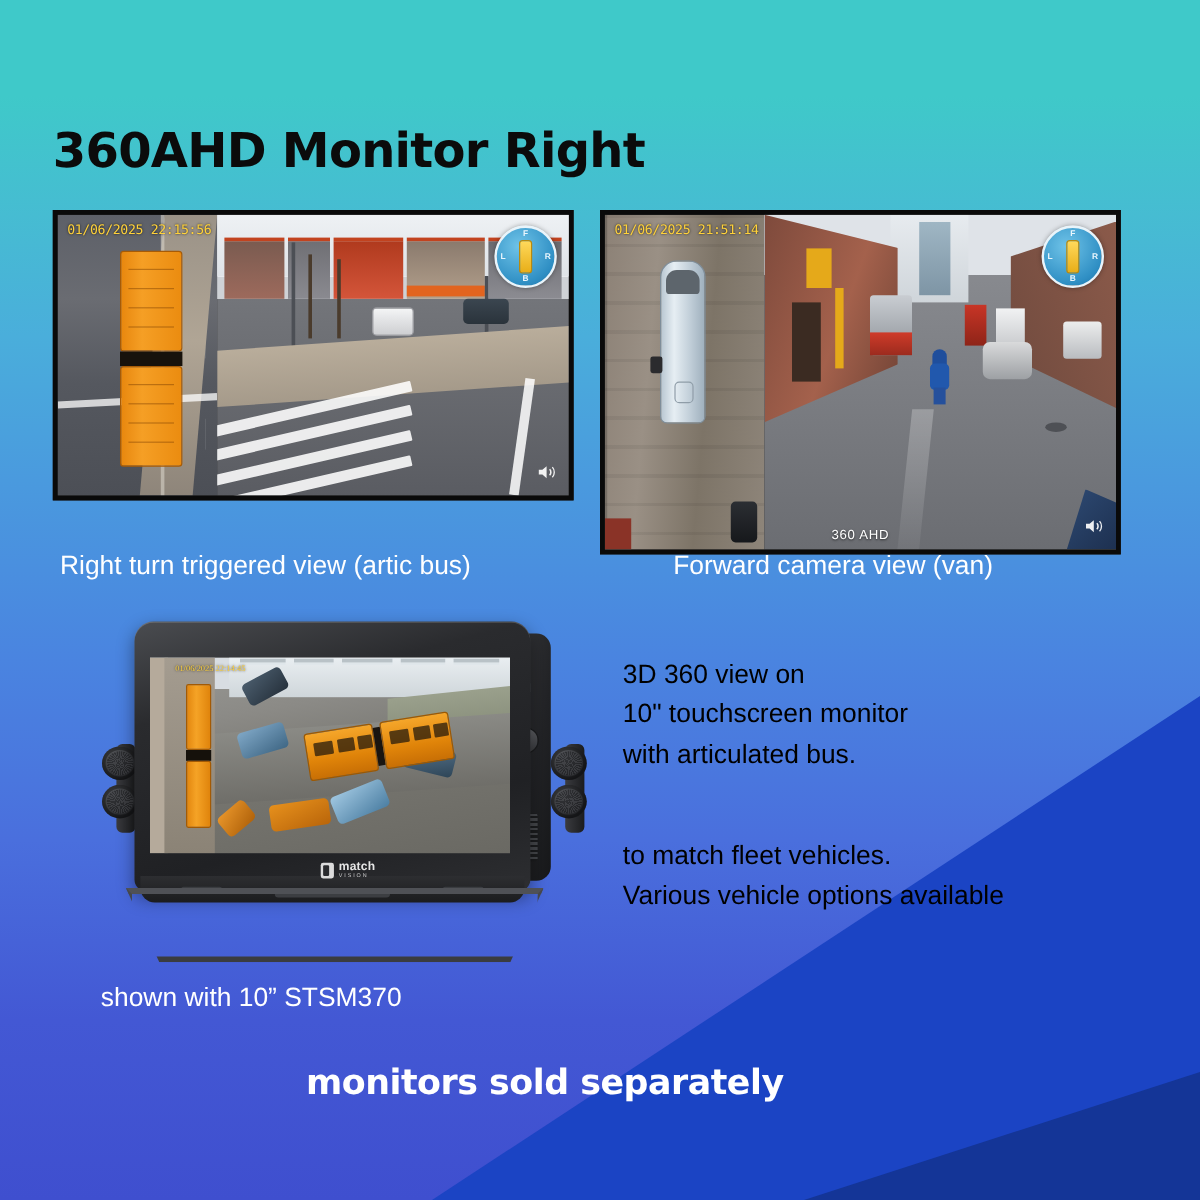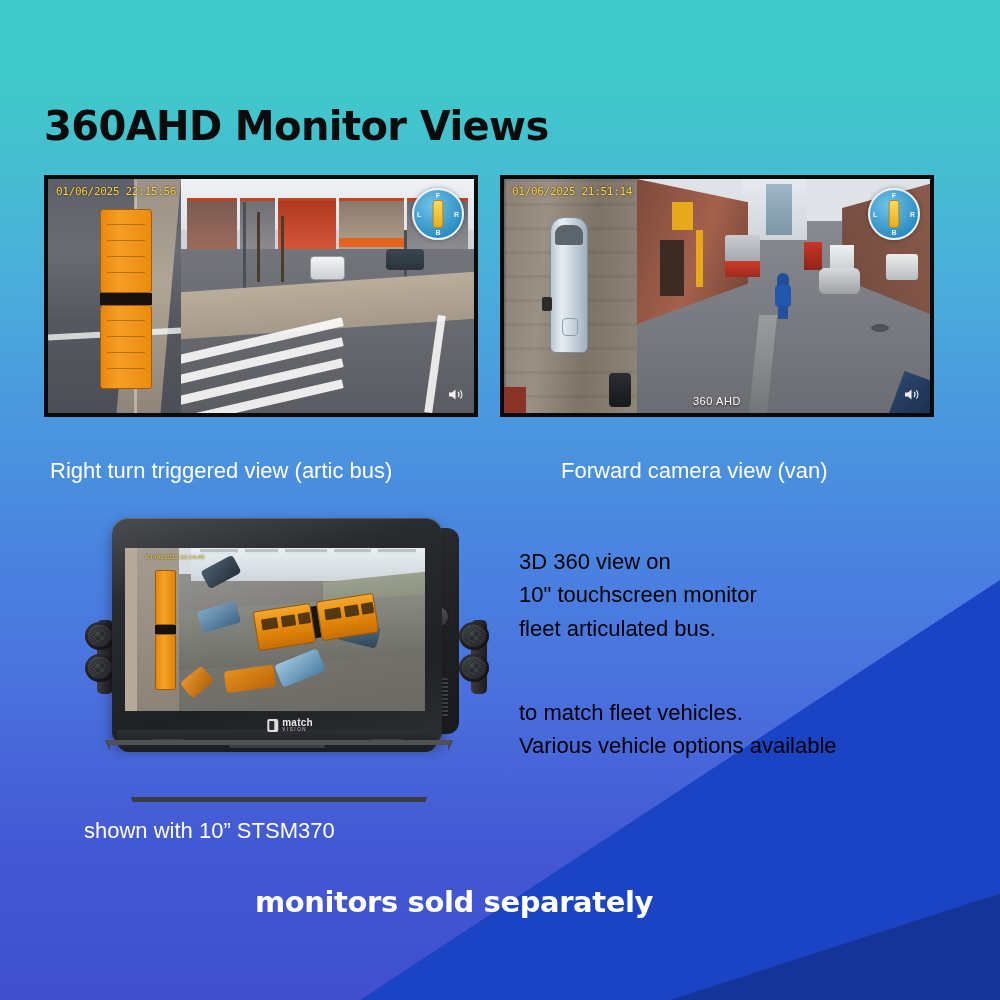--- a/index.html
+++ b/index.html
@@ -29,21 +29,21 @@
   .title {
     position:absolute; left:44px; top:103px;
     font-size:40px; font-weight:bold; color:#0b0b0b;
     letter-spacing:-0.6px;
     font-family:"DejaVu Sans","Liberation Sans",sans-serif;
   }
 
   
   .panel { position:absolute; border:4px solid #0a0a0a; overflow:hidden; background:#222; }
   #panel-1 { left:44px; top:175px; width:434px; height:242px; }
-  #panel-2 { left:500px; top:175px; width:434px; height:242px; }
+  #panel-2 { left:500px; top:175px; width:434px; height:287px; }
 
   .vp-split { position:absolute; inset:0; display:flex; }
   .vp-left { position:relative; overflow:hidden; }
   .vp-right { position:relative; flex:1; overflow:hidden; }
 
   
   .p1l { width:133px;
     background:
       linear-gradient(105deg, rgba(255,255,255,.55) 0 7px, transparent 7px 26px) -10px 18px/100% 76px repeat-y,
       linear-gradient(180deg,#5d6068 0%,#6a6c72 30%,#55585f 60%,#4c4f56 100%);
@@ -299,21 +299,21 @@
   #sold-separately { position:absolute; left:0; top:885px; width:888px; text-align:center;
     color:#ffffff; font-size:29px; font-weight:bold; letter-spacing:-0.4px;
     font-family:"DejaVu Sans","Liberation Sans",sans-serif;padding-left:20px; }
 </style>
 </head>
 <body>
 
 <div class="wedge-a"></div>
 <div class="wedge-b"></div>
 
-<div class="title">360AHD Monitor Views</div>
+<div class="title">360AHD Monitor Right</div>
 
 <div class="panel" id="panel-1">
   <div class="vp-split">
     <div class="vp-left p1l">
       <div class="sidewalk"></div>
       <div class="curbline"></div>
       <div class="stopline"></div>
       <div class="bus">
         <div class="seg front">
           <div class="rib" style="top:14px"></div>
@@ -507,21 +507,21 @@
   </div>
 
   <div class="mon-stand">
     <div class="bar"></div>
   </div>
 </div>
 
 <div class="body-block" id="body-1">
   <div>3D 360 view on</div>
   <div>10" touchscreen monitor</div>
-  <div>fleet articulated bus.</div>
+  <div>with articulated bus.</div>
 </div>
 <div class="body-block" id="body-2">
   <div>to match fleet vehicles.</div>
   <div>Various vehicle options available</div>
 </div>
 
 <div class="bottom-cap" id="bottom-cap">
   <div>shown with 10” STSM370</div>
 </div>
 

